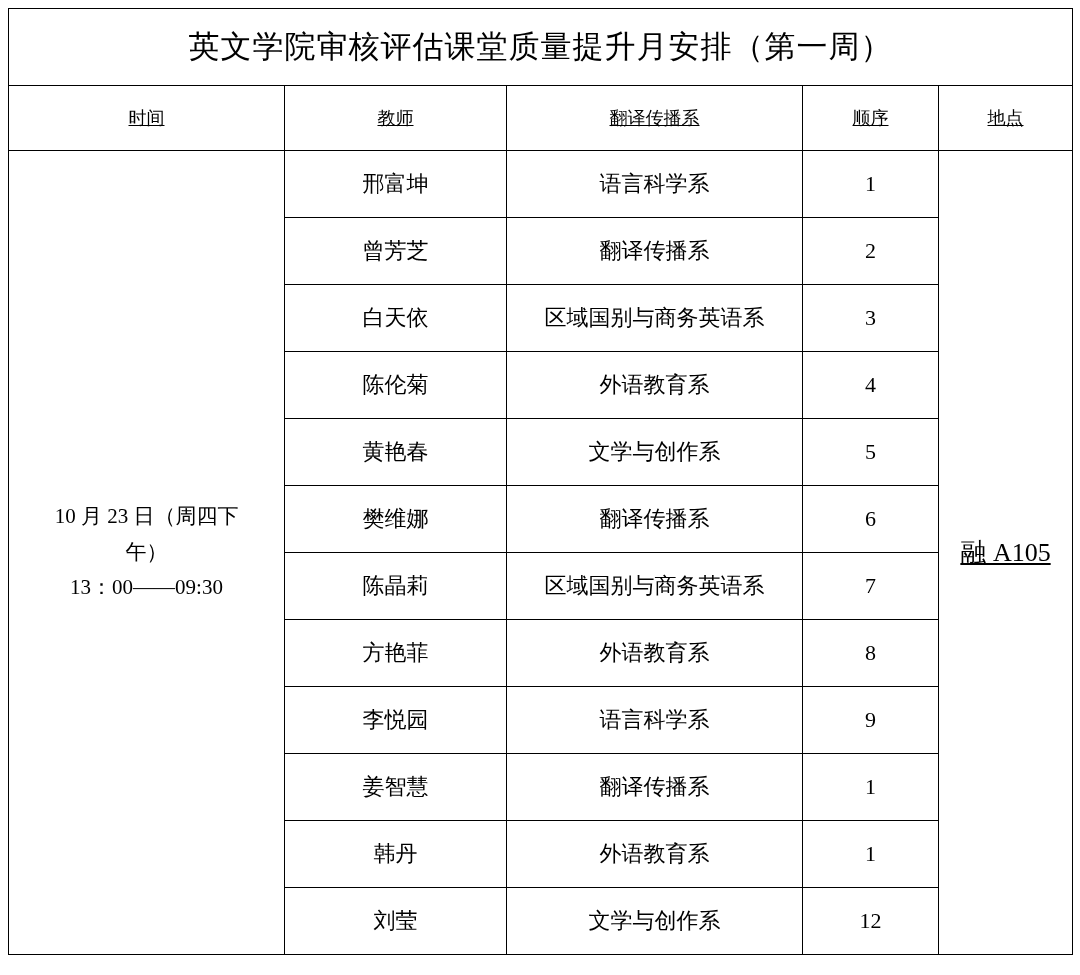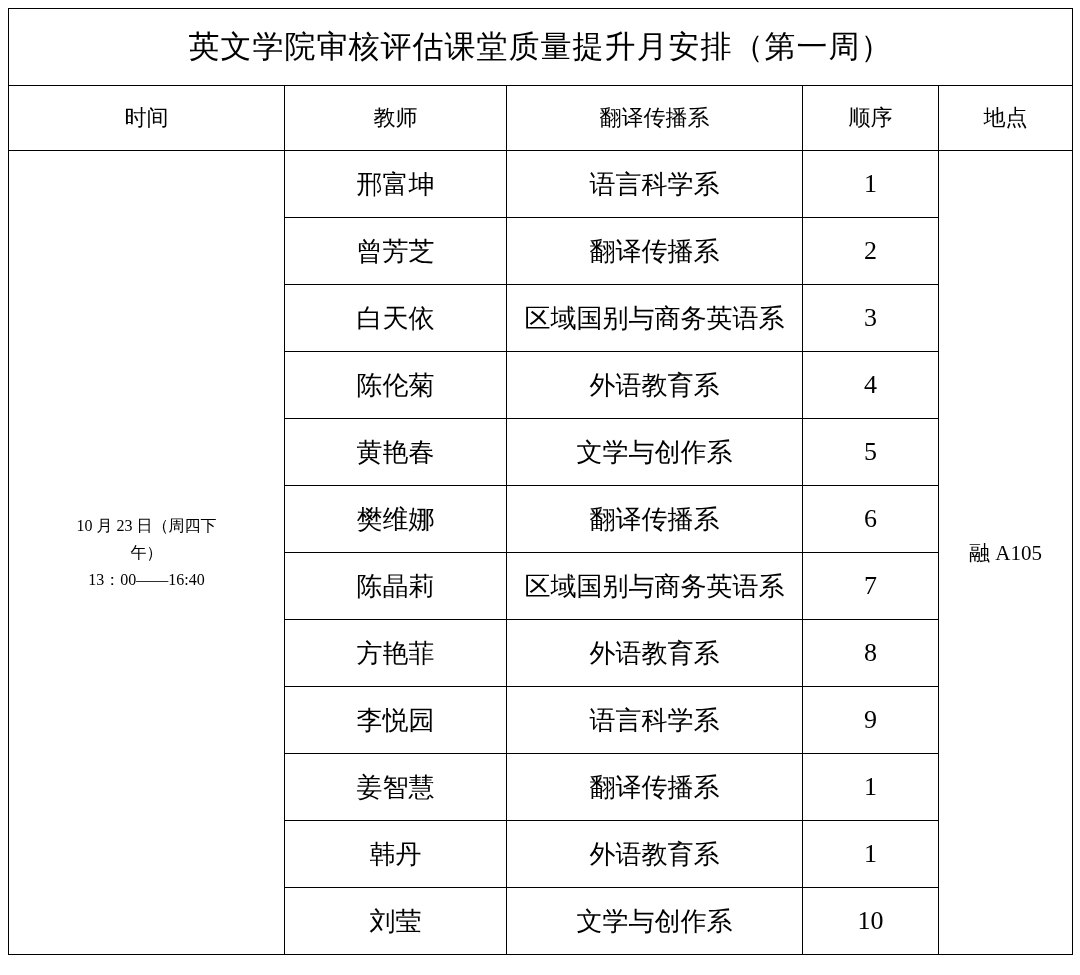--- a/index.html
+++ b/index.html
@@ -35,32 +35,34 @@
     padding: 2px 4px;
   }
   .title-cell {
     height: 72px;
     font-size: 31px;
     letter-spacing: 1px;
     font-family: "Liberation Serif", "DejaVu Serif", serif;
   }
   .head-cell {
     height: 60px;
-    font-size: 22px;
+    font-size: 18px;
+    text-decoration: underline;
   }
   .body-cell {
     height: 62px;
-    font-size: 26px;
+    font-size: 22px;
   }
   .time-cell {
-    font-size: 16px;
+    font-size: 21px;
     line-height: 1.7;
   }
   .place-cell {
-    font-size: 21px;
+    font-size: 26px;
+    text-decoration: underline;
   }
   .col-time   { width: 276px; }
   .col-teacher{ width: 222px; }
   .col-org    { width: 296px; }
   .col-order  { width: 136px; }
   .col-place  { width: 134px; }
 </style>
 </head>
 <body>
 
@@ -82,21 +84,21 @@
         <td class="head-cell">教师</td>
         <td class="head-cell">翻译传播系</td>
         <td class="head-cell">顺序</td>
         <td class="head-cell">地点</td>
       </tr>
 
       <tr>
         <td class="time-cell" rowspan="12">
           <div>10 月 23 日（周四下</div>
           <div>午）</div>
-          <div>13：00——16:40</div>
+          <div>13：00——09:30</div>
         </td>
         <td class="body-cell">邢富坤</td>
         <td class="body-cell">语言科学系</td>
         <td class="body-cell">1</td>
         <td class="place-cell" rowspan="12">融 A105</td>
       </tr>
 
       <tr>
         <td class="body-cell">曾芳芝</td>
         <td class="body-cell">翻译传播系</td>
@@ -143,18 +145,18 @@
         <td class="body-cell">1</td>
       </tr>
       <tr>
         <td class="body-cell">韩丹</td>
         <td class="body-cell">外语教育系</td>
         <td class="body-cell">1</td>
       </tr>
       <tr>
         <td class="body-cell">刘莹</td>
         <td class="body-cell">文学与创作系</td>
-        <td class="body-cell">10</td>
+        <td class="body-cell">12</td>
       </tr>
     </tbody>
   </table>
 
 </div>
 
 </body></html>

